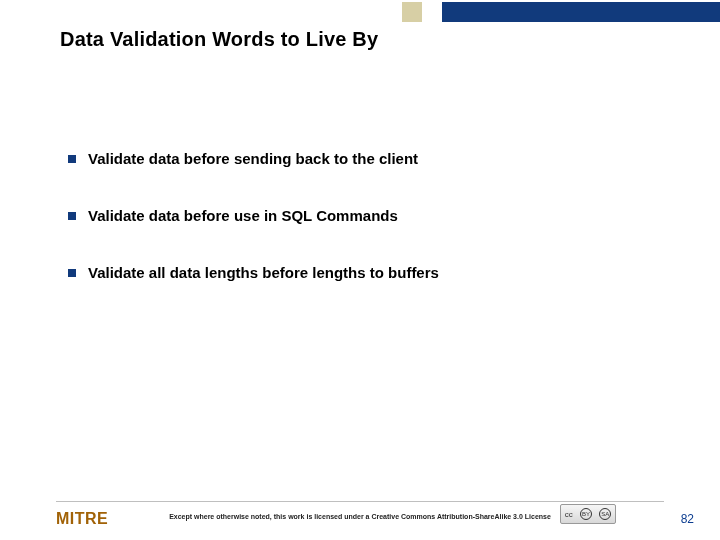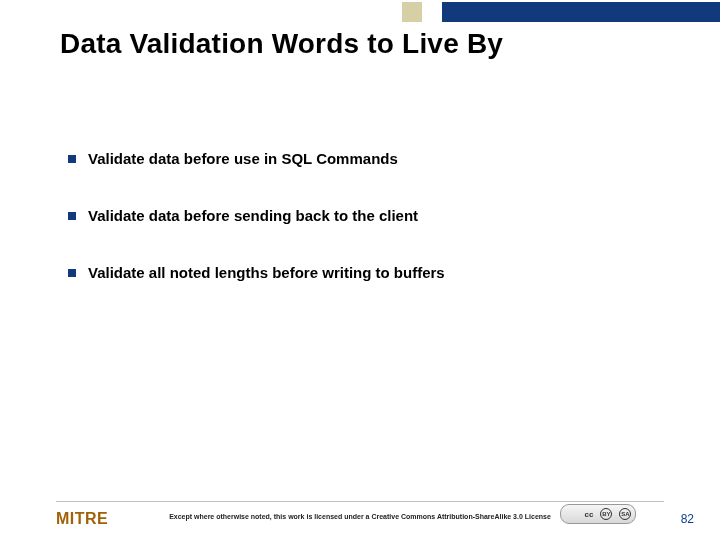--- a/index.html
+++ b/index.html
@@ -14,21 +14,21 @@
     width:278px;height:20px;
     background:#113a7c;
   }
   .top-bar .sq{
     position:absolute;top:0;width:20px;height:20px;
   }
   .sq1{left:-40px;background:#d7cfa5}
   .sq2{left:-20px;background:#fff}
   .title{
     position:absolute;left:60px;top:28px;
-    font-size:28px;font-weight:bold;letter-spacing:.2px;
+    font-size:20px;font-weight:bold;letter-spacing:.2px;
   }
   .content{
     position:absolute;left:68px;top:150px;right:40px;
   }
   .item{
     display:flex;align-items:flex-start;
     font-size:15px;font-weight:bold;
     margin-bottom:38px;line-height:1.25;
   }
   .bullet{
@@ -44,24 +44,24 @@
     font-size:16px;font-weight:bold;letter-spacing:.5px;
     color:#a16207;
   }
   .license{
     position:absolute;left:0;right:0;bottom:20px;
     text-align:center;font-size:7px;font-weight:bold;
     color:#222;
   }
   .cc-badge{
     position:absolute;bottom:16px;left:560px;
-    width:54px;height:18px;border:1px solid #999;border-radius:9px;
+    width:54px;height:18px;border:1px solid #999;border-radius:2px;
     background:linear-gradient(#f6f6f6,#d8d8d8);
     display:flex;align-items:center;justify-content:space-around;
-    font-size:8px;font-weight:bold;color:#333;padding-left:20px;
+    font-size:8px;font-weight:normal;color:#333;
   }
   .cc-badge .c{
     width:10px;height:10px;border:1px solid #333;border-radius:50%;
     display:flex;align-items:center;justify-content:center;
     font-size:6px;line-height:1;
   }
   .page-num{
     position:absolute;right:26px;bottom:14px;
     font-size:12px;color:#0b3c8f;font-weight:500;
   }
@@ -72,29 +72,29 @@
 <div class="top-bar">
   <div class="sq sq1"></div>
   <div class="sq sq2"></div>
 </div>
 
 <div class="title">Data Validation Words to Live By</div>
 
 <div class="content">
   <div class="item">
     <div class="bullet"></div>
+    <div>Validate data before sending back to the client</div>
+  </div>
+  <div class="item">
+    <div class="bullet"></div>
     <div>Validate data before use in SQL Commands</div>
   </div>
   <div class="item">
     <div class="bullet"></div>
-    <div>Validate data before sending back to the client</div>
-  </div>
-  <div class="item">
-    <div class="bullet"></div>
-    <div>Validate all noted lengths before writing to buffers</div>
+    <div>Validate all data lengths before lengths to buffers</div>
   </div>
 </div>
 
 <div class="footer-rule"></div>
 
 <div class="logo">MITRE</div>
 
 <div class="license">Except where otherwise noted, this work is licensed under a Creative Commons Attribution-ShareAlike 3.0 License</div>
 
 <div class="cc-badge">

